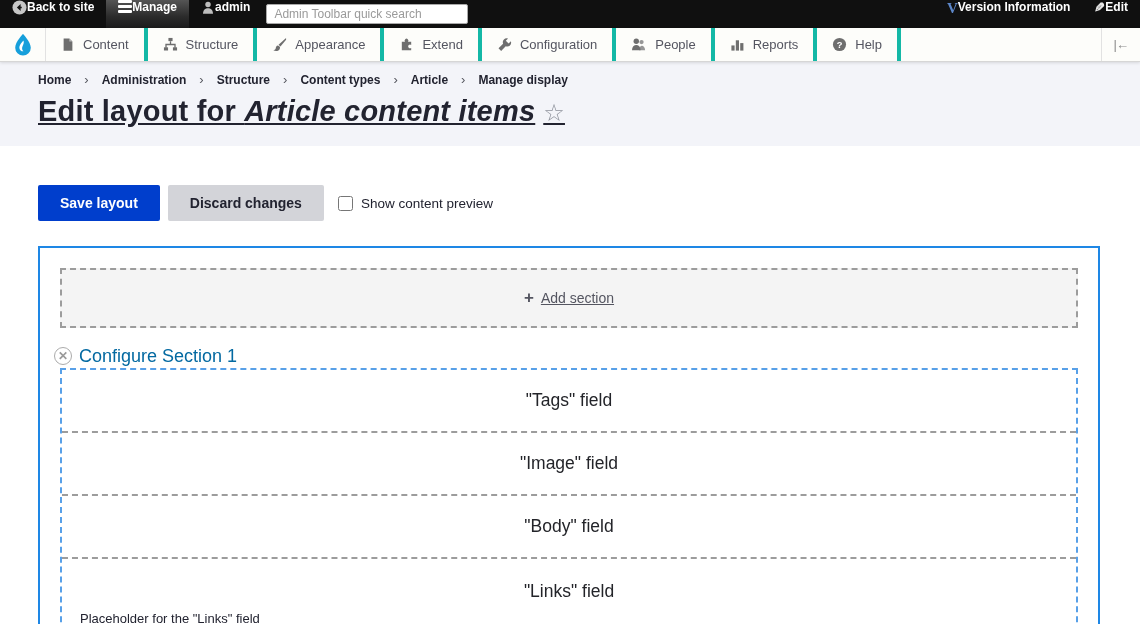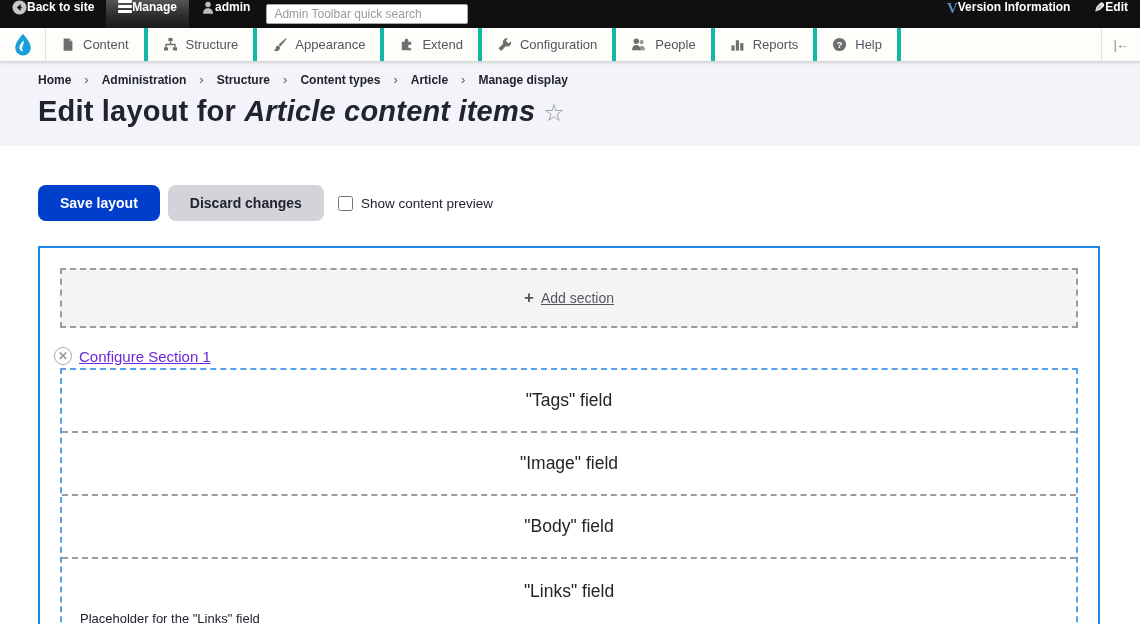--- a/index.html
+++ b/index.html
@@ -31,45 +31,45 @@
   .menu-bar .spacer { flex:1; }
   .menu-collapse { display:flex; align-items:center; padding:0 12px; color:#8b8b8b;
     font-size:13px; border-left:1px solid #e2e2e2; cursor:pointer; letter-spacing:-1px; }
   .gicon { flex:0 0 auto; }
 
   
   .page-header { background:#f3f4f9; padding:10px 40px 18px 38px; }
   .breadcrumb { display:flex; align-items:center; gap:13px; font-size:12px; font-weight:bold; color:#222330; }
   .breadcrumb .crumb { cursor:pointer; }
   .breadcrumb .sep { color:#55565e; font-weight:normal; font-size:13px; }
-  .page-title { margin-top:8px; font-size:29px; font-weight:bold; color:#222330; letter-spacing:.2px; }
+  .page-title { margin-top:8px; font-size:29px; font-weight:bold; color:#222330; letter-spacing:.2px;text-decoration:underline; }
   .page-title em { font-style:italic; }
   .fav-star { color:#8e929c; font-size:24px; font-weight:normal; margin-left:8px; cursor:pointer; }
 
   
   .actions { display:flex; align-items:center; margin:39px 0 0 38px; }
   .btn { font-family:"Liberation Sans", sans-serif; font-size:14px; font-weight:bold;
-    border:none; border-radius:8px; padding:0 22px; height:36px; cursor:pointer; }
+    border:none; border-radius:2px; padding:0 22px; height:36px; cursor:pointer; }
   .btn-primary { background:#003ecc; color:#fff; }
   .btn-secondary { background:#d3d4d9; color:#222330; margin-left:8px; }
   .preview-wrap { display:flex; align-items:center; margin-left:14px; gap:8px; }
   .preview-wrap input { width:15px; height:15px; accent-color:#003ecc; cursor:pointer; }
   .preview-wrap label { font-size:13.5px; color:#222330; cursor:pointer; }
 
   
   .lb-canvas { margin:25px 40px 0 38px; border:2px solid #1e87e5; height:600px; padding:20px; }
   .add-section { height:60px; background:#f4f4f4; border:2px dashed #9c9c9c;
     display:flex; align-items:center; justify-content:center; gap:7px; cursor:pointer; }
   .add-section .plus { font-size:17px; color:#545560; font-weight:bold; }
   .add-section a { font-size:14px; color:#545560; text-decoration:underline; }
   .configure-row { display:flex; align-items:center; gap:7px; margin:18px 0 2px -6px; height:20px; }
   .x-icon { width:18px; height:18px; border:1.5px solid #ababab; border-radius:50%;
     color:#9a9a9a; display:flex; align-items:center; justify-content:center;
     font-size:12px; font-weight:bold; background:#fff; cursor:pointer; line-height:1; }
-  .configure-row a { font-size:15px; color:#6d28d9; text-decoration:underline; cursor:pointer; }
+  .configure-row a { font-size:18px; color:#0369a1; cursor:pointer; }
   .lb-section { border:2px dashed #58a0e8; }
   .lb-block { height:63px; display:flex; align-items:center; justify-content:center;
     border-bottom:2px dashed #9c9c9c; cursor:grab; }
   .lb-block .blk-label { font-size:17.5px; color:#232429; }
   .lb-block.links { height:240px; border-bottom:none; flex-direction:column; justify-content:flex-start; align-items:stretch; }
   .lb-block.links .blk-label { text-align:center; margin-top:22px; }
   .links-placeholder { font-size:13px; color:#222330; margin:9px 0 0 18px; }
 </style>
 </head>
 <body>

